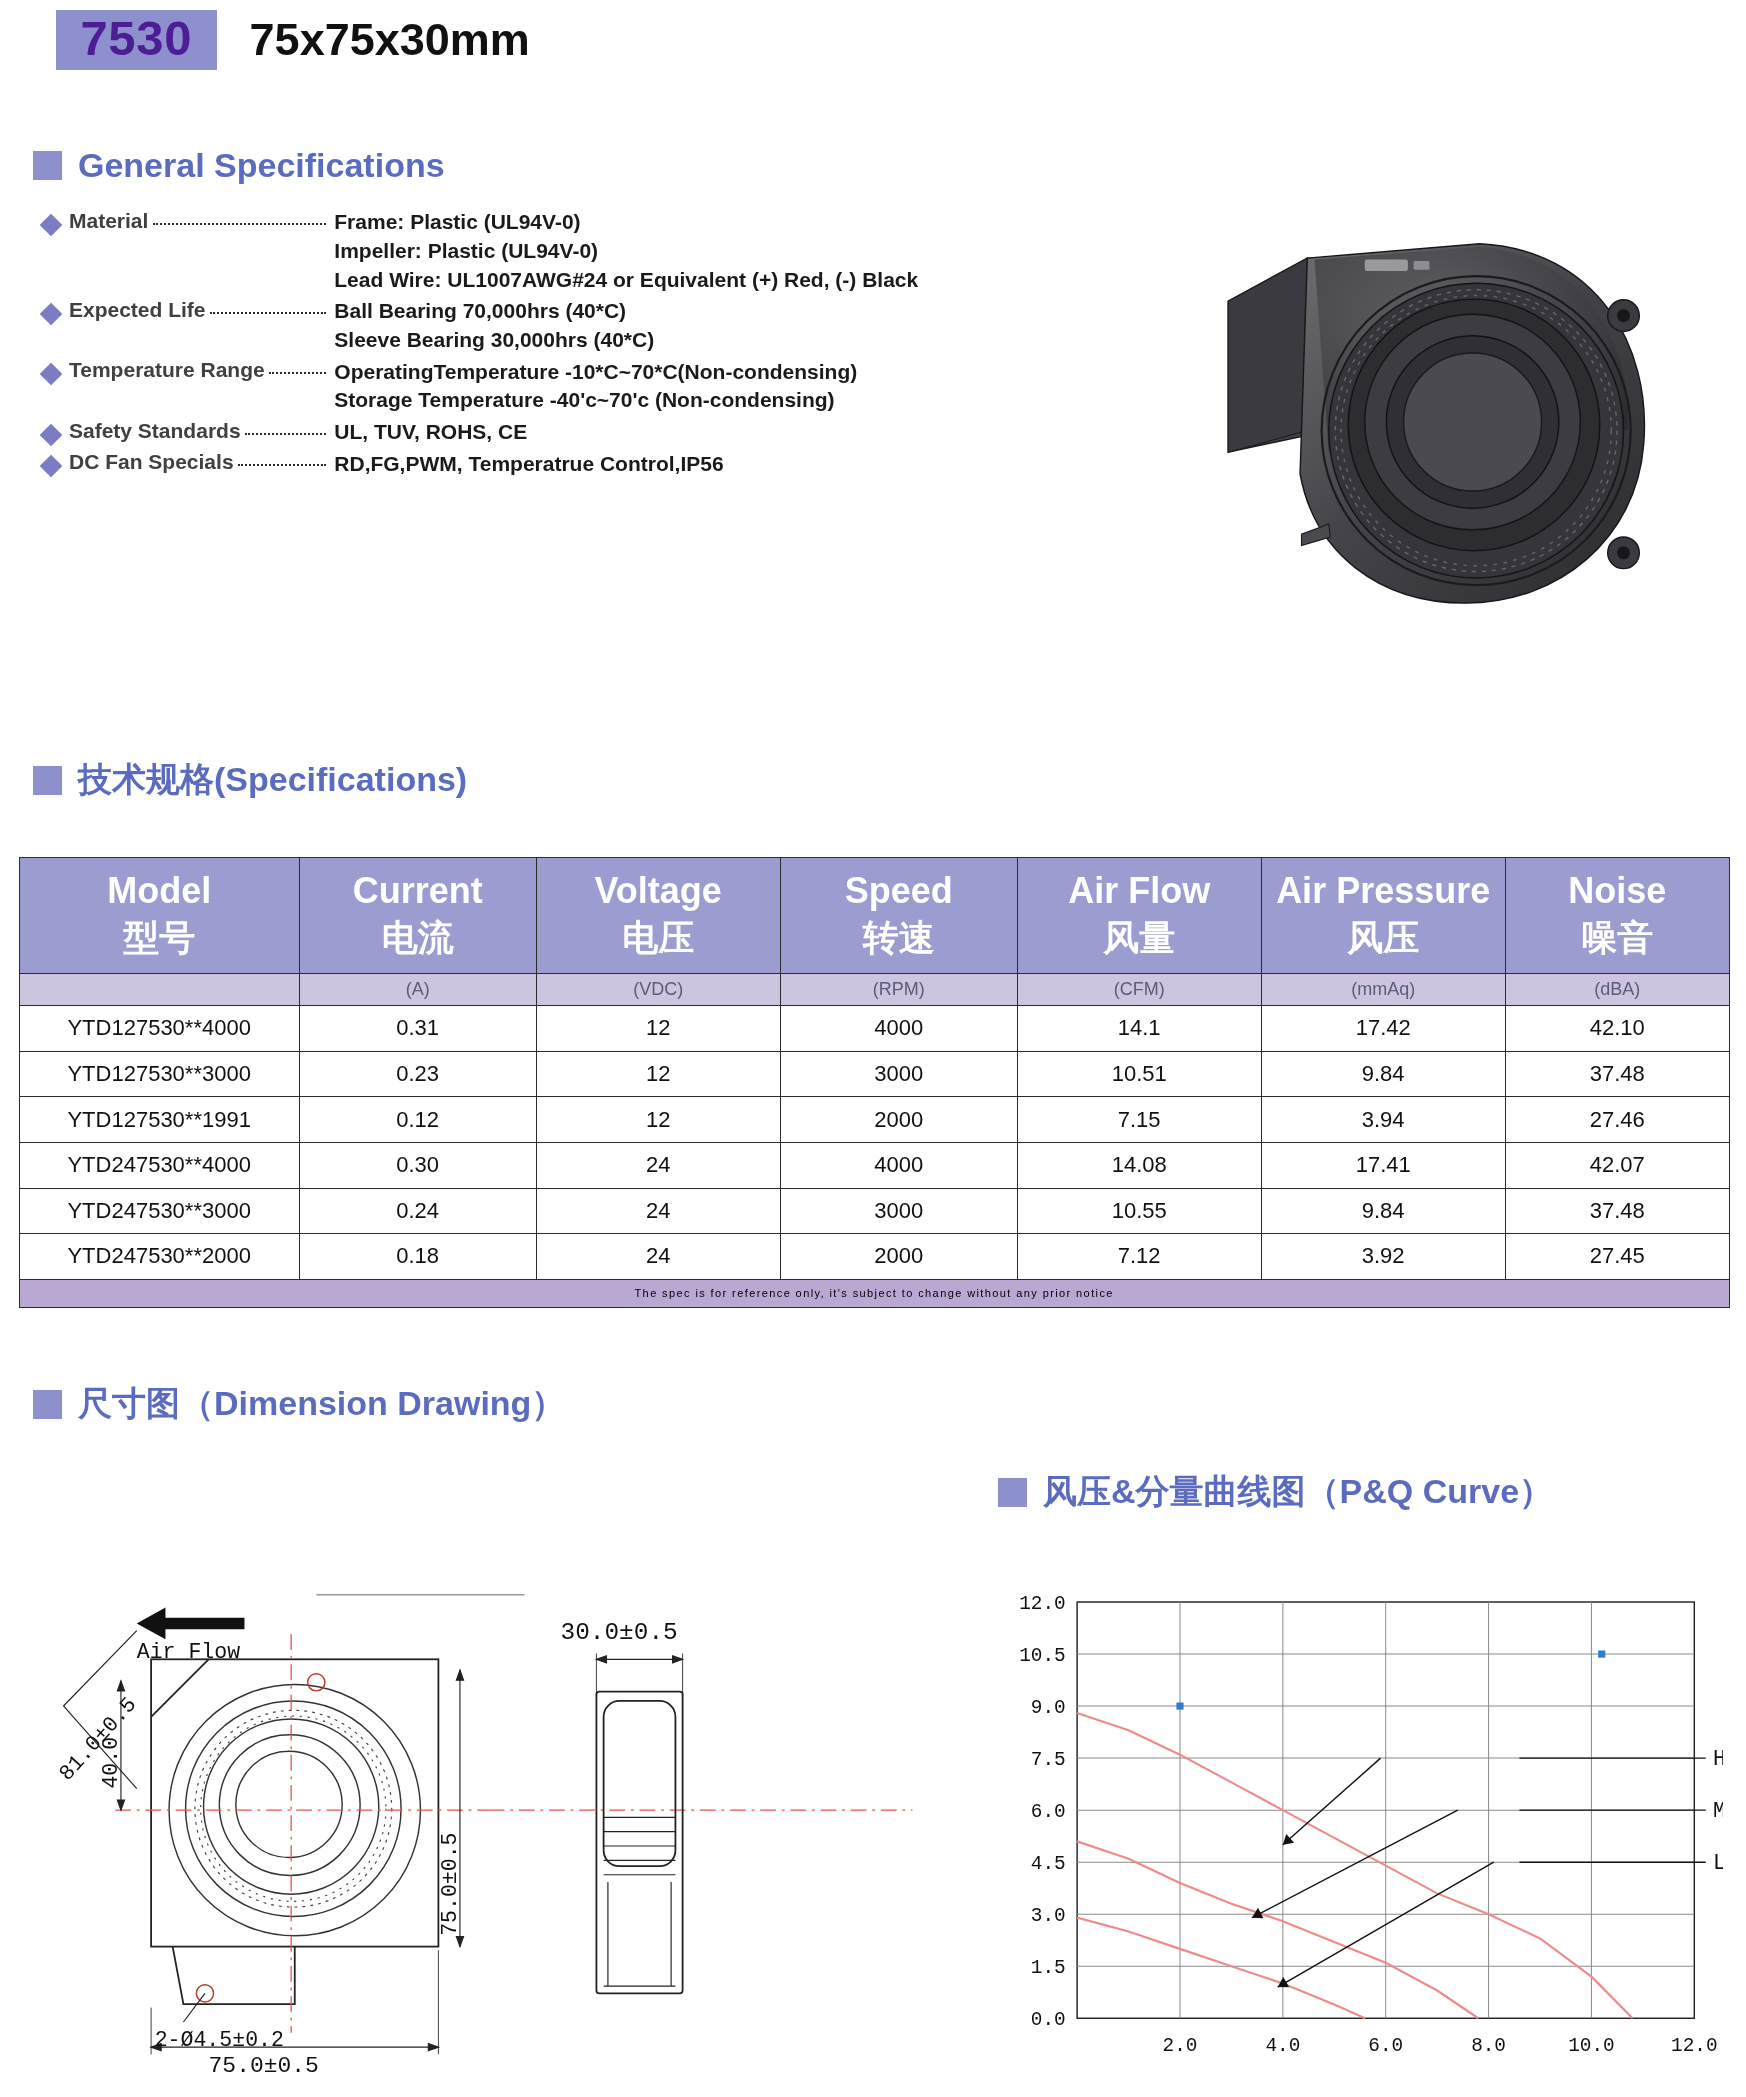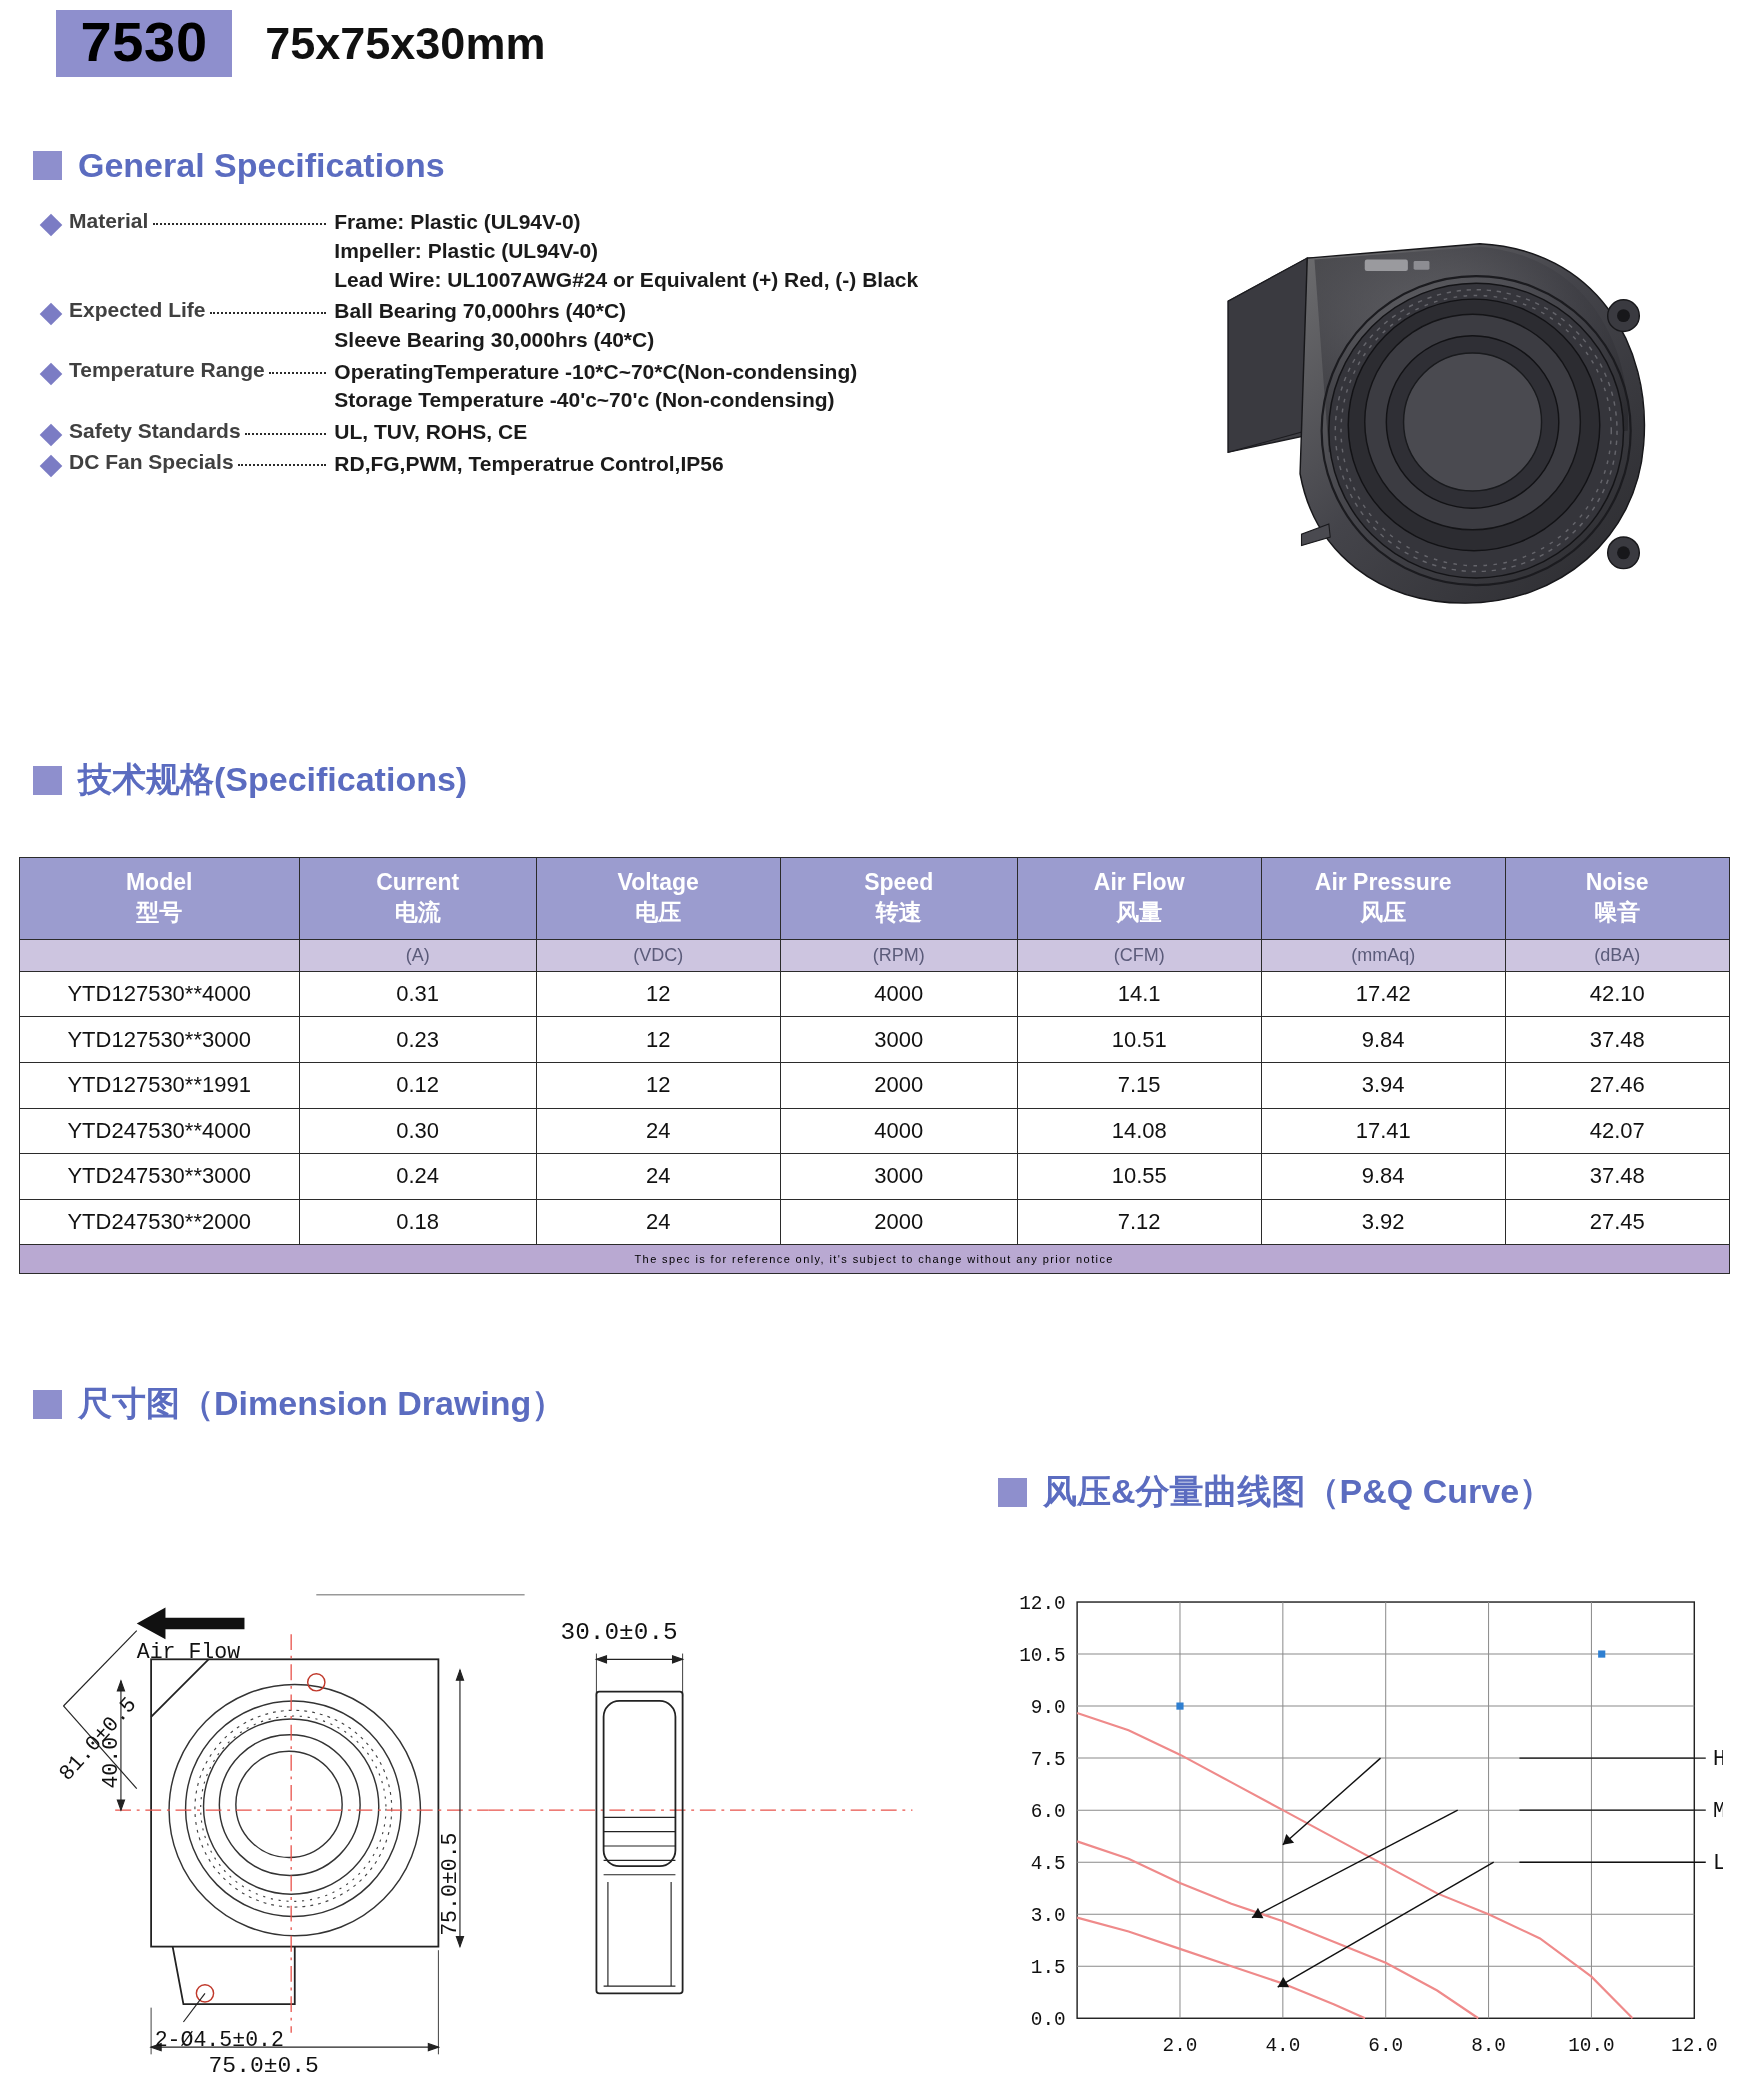--- a/index.html
+++ b/index.html
@@ -17,23 +17,23 @@
 
   
   .header {
     position: absolute;
     left: 56px; top: 10px;
     display: flex;
     align-items: center;
   }
   .model-badge {
     background: #8e8fcd;
-    color: #000000;
+    color: #4c1d95;
     font-weight: bold;
-    font-size: 56px;
+    font-size: 49px;
     padding: 2.9px 24.4px 5.7px 24.4px;
     line-height: 1.05;
     letter-spacing: 0.7px;
   }
   .model-dims {
     color: #111111;
     font-weight: bold;
     font-size: 45px;
     margin-left: 33px;
     letter-spacing: 0px;
@@ -122,21 +122,21 @@
     table-layout: fixed;
   }
   .spec-table th, .spec-table td {
     border: 0.7px solid #2b2b2b;
     text-align: center;
   }
   .spec-table thead th {
     background: #9b9ccf;
     color: #ffffff;
     font-weight: bold;
-    font-size: 23px;
+    font-size: 36px;
     padding: 8.6px 2.9px 11.5px 2.9px;
     line-height: 1.32;
   }
   .spec-table .units td {
     background: #cdc5e0;
     color: #5b5b7a;
     font-size: 18px;
     padding: 5px 1.4px;
   }
   .spec-table tbody td {

